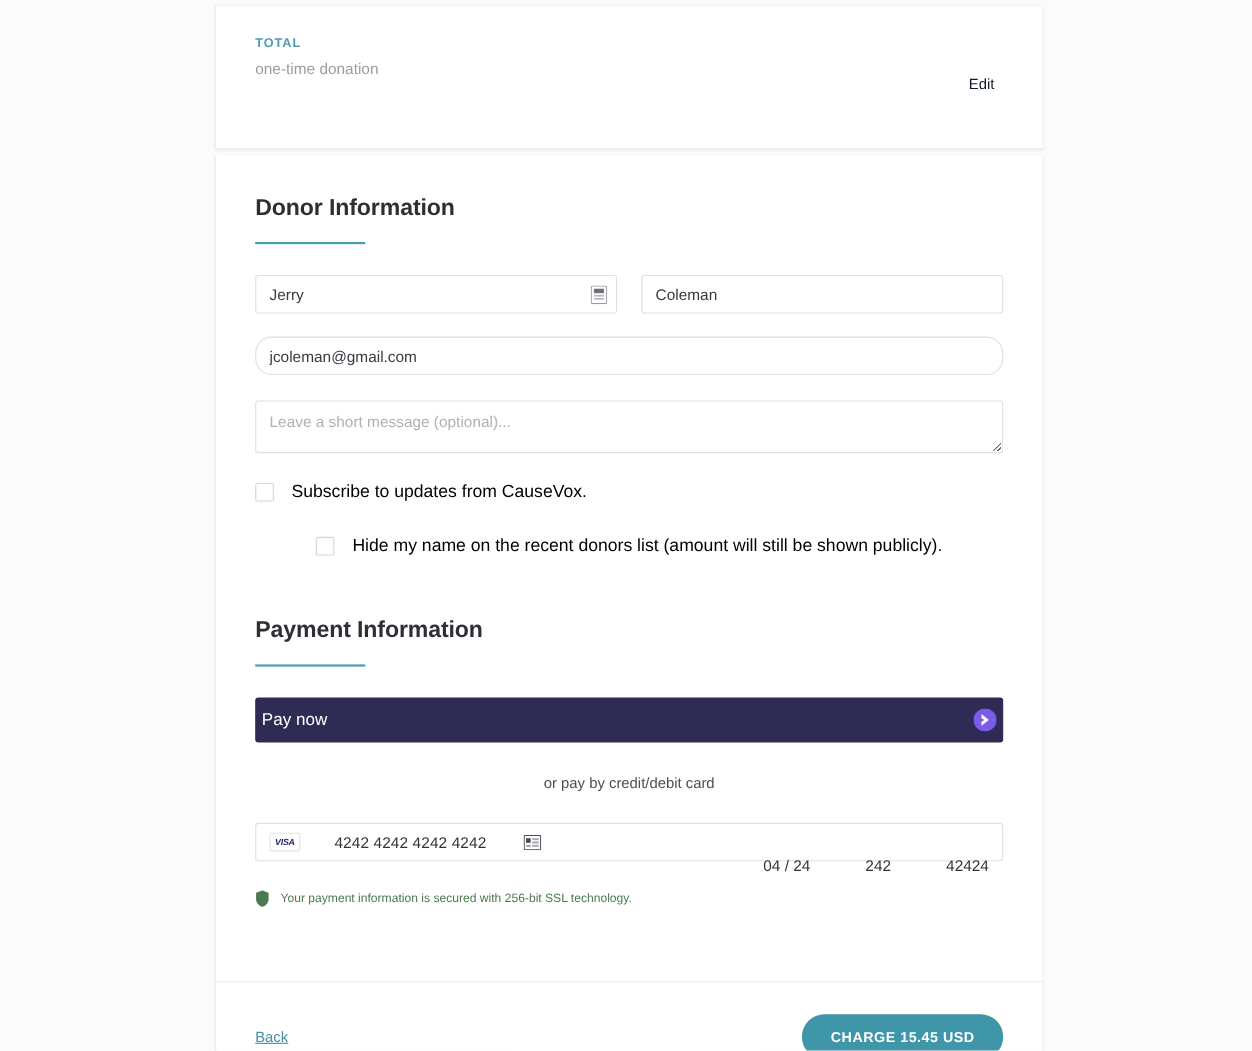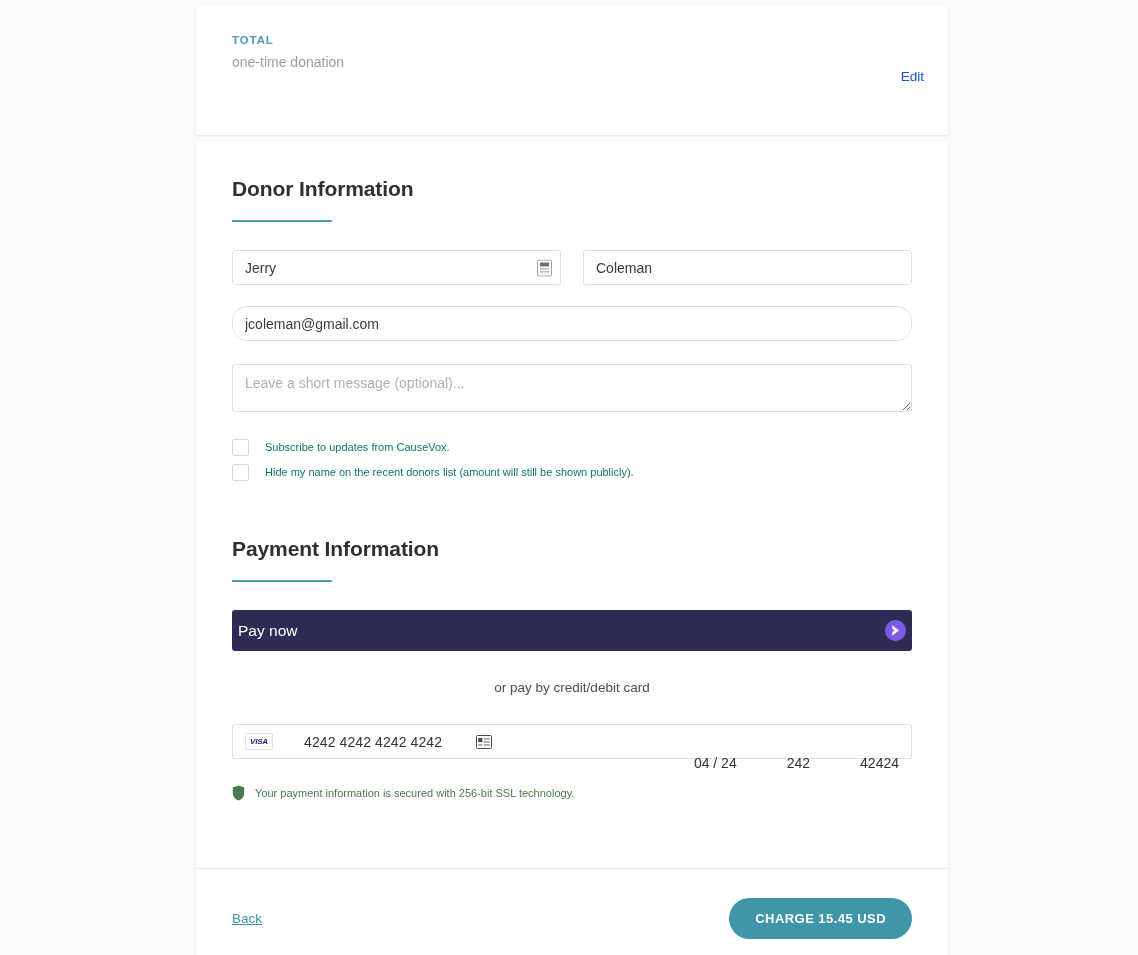--- a/index.html
+++ b/index.html
@@ -54,24 +54,24 @@
     margin: 0;
   }
   .total-sub {
     font-size: 14px;
     color: #9b9ba3;
     margin: 6px 0 0 0;
     line-height: 1;
   }
   .edit-link {
     position: absolute;
-    right: 24px;
+    right: 44px;
     top: 64px;
     font-size: 13.5px;
-    color: #1d4ed8;
+    color: #0f172a;
     cursor: pointer;
   }
 
   
   .body-card {
     background: #ffffff;
     box-shadow: 0 1px 3px rgba(0,0,0,0.08), 0 0 1px rgba(0,0,0,0.06);
     border-radius: 0 0 3px 3px;
     padding: 0 0 0 0;
     margin-top: 6px;
@@ -141,33 +141,33 @@
     display: block;
   }
   .ta::placeholder { color: #b0b0b8; }
 
   
   .check-row {
     display: flex;
     align-items: center;
     margin-top: 27px;
   }
-  .check-row.second { margin-top: 8px; }
+  .check-row.second { margin-top: 32px; justify-content: center; }
   .cbox {
     width: 17px;
     height: 17px;
     border: 1px solid #d4d5da;
     border-radius: 2px;
     background: #fff;
     flex: 0 0 auto;
     cursor: pointer;
   }
   .check-label {
-    font-size: 11px;
-    color: #0f766e;
+    font-size: 16px;
+    color: #000000;
     margin-left: 16px;
     line-height: 1;
   }
 
   
   .pay-section { margin-top: 56px; }
 
   .paynow-btn {
     width: 100%;
     height: 41px;

